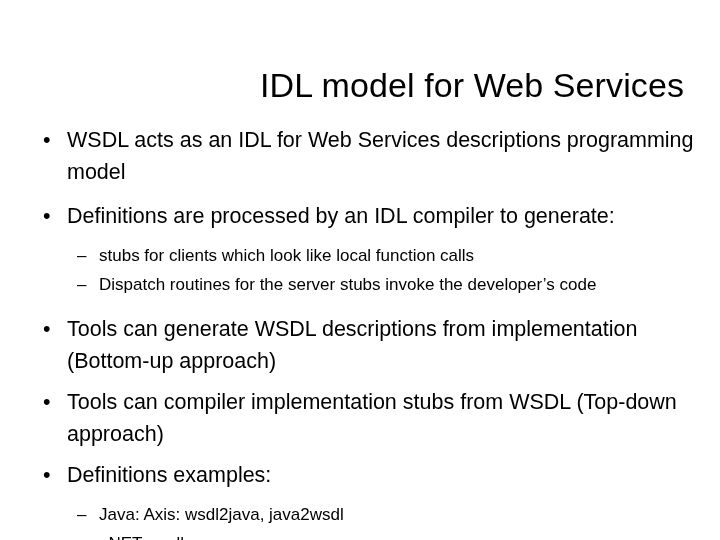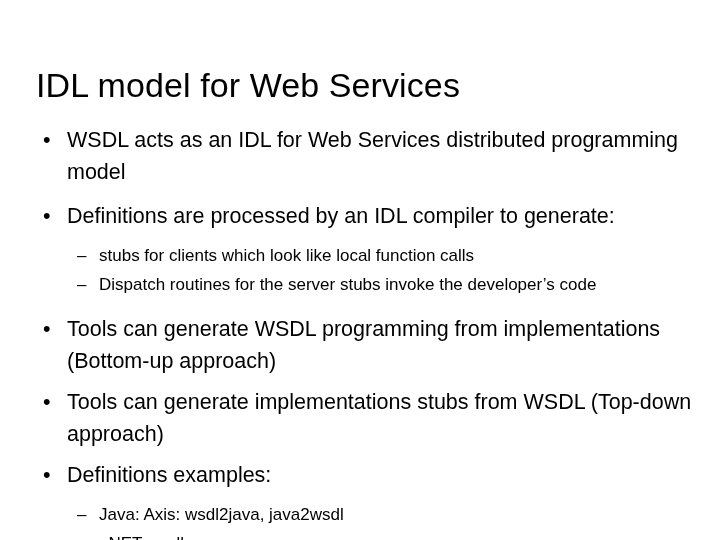--- a/index.html
+++ b/index.html
@@ -21,21 +21,21 @@
     height: 540px;
     background: #ffffff;
   }
 
   
   .slide-title {
     position: absolute;
     left: 36px;
     top: 42px;
     width: 648px;
-    text-align: left;
+    text-align: right;
     font-size: 34px;
     line-height: 40px;
     font-weight: normal;
     color: #000000;
     letter-spacing: 0.1px;
     white-space: nowrap;
   }
 
   
   .slide-body {
@@ -102,46 +102,46 @@
 <body>
 
 <div class="slide">
 
   <h1 class="slide-title">IDL model for Web Services</h1>
 
   <div class="slide-body">
 
     <div class="bullet lvl1">
       <span class="marker">•</span>
-      <span class="text">WSDL acts as an IDL for Web Services distributed programming model</span>
+      <span class="text">WSDL acts as an IDL for Web Services descriptions programming model</span>
     </div>
 
     <div class="bullet lvl1 group-gap-top">
       <span class="marker">•</span>
       <span class="text">Definitions are processed by an IDL compiler to generate:</span>
     </div>
 
     <div class="bullet lvl2 gap-before-sub">
       <span class="marker">–</span>
       <span class="text">stubs for clients which look like local function calls</span>
     </div>
 
     <div class="bullet lvl2">
       <span class="marker">–</span>
       <span class="text">Dispatch routines for the server stubs invoke the developer’s code</span>
     </div>
 
     <div class="bullet lvl1 group-gap-sub">
       <span class="marker">•</span>
-      <span class="text nowrap-keep">Tools can generate WSDL programming from implementations  (Bottom-up approach)</span>
+      <span class="text nowrap-keep">Tools can generate WSDL descriptions from implementation  (Bottom-up approach)</span>
     </div>
 
     <div class="bullet lvl1">
       <span class="marker">•</span>
-      <span class="text">Tools can generate implementations stubs from WSDL (Top-down approach)</span>
+      <span class="text">Tools can compiler implementation stubs from WSDL (Top-down approach)</span>
     </div>
 
     <div class="bullet lvl1">
       <span class="marker">•</span>
       <span class="text">Definitions examples:</span>
     </div>
 
     <div class="bullet lvl2 gap-before-sub">
       <span class="marker">–</span>
       <span class="text">Java: Axis: wsdl2java, java2wsdl</span>

